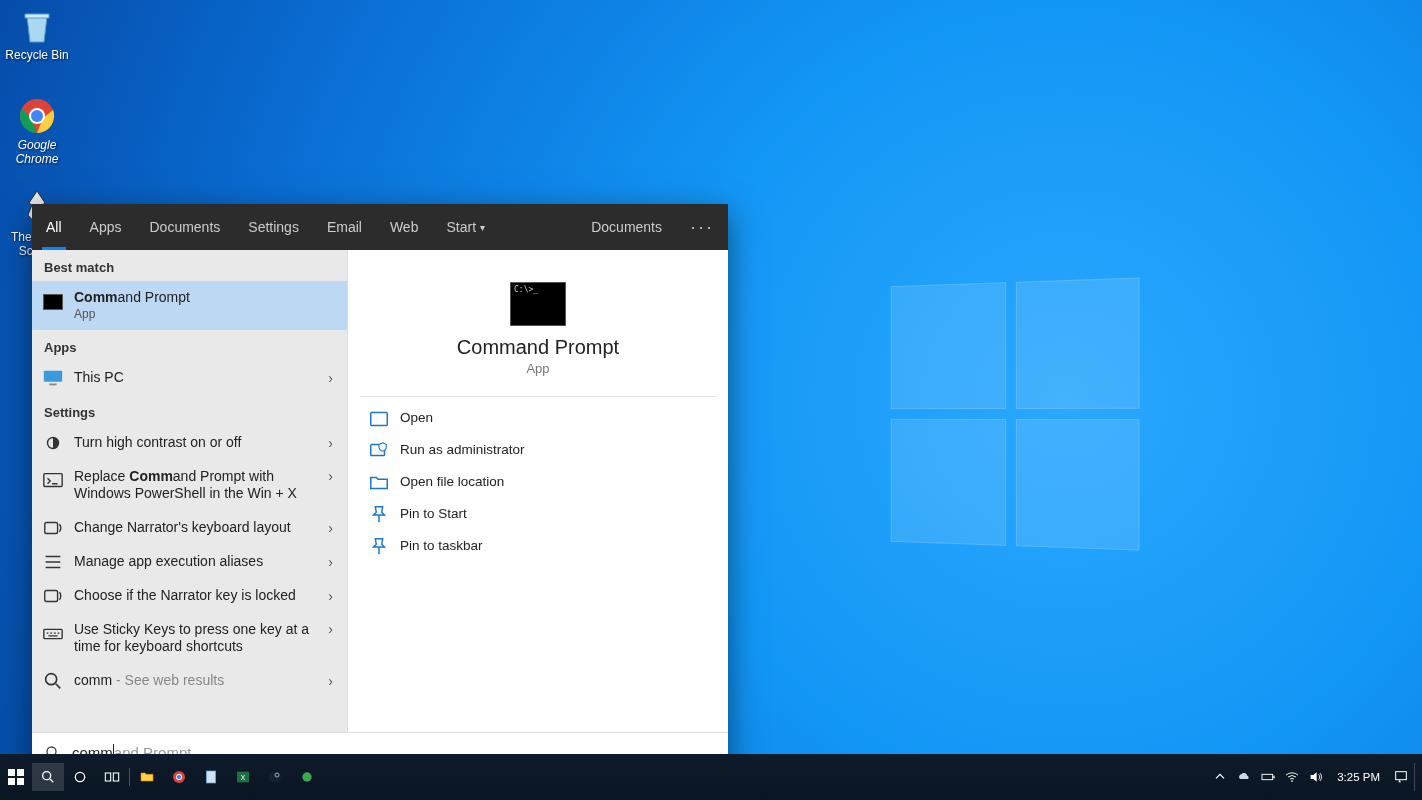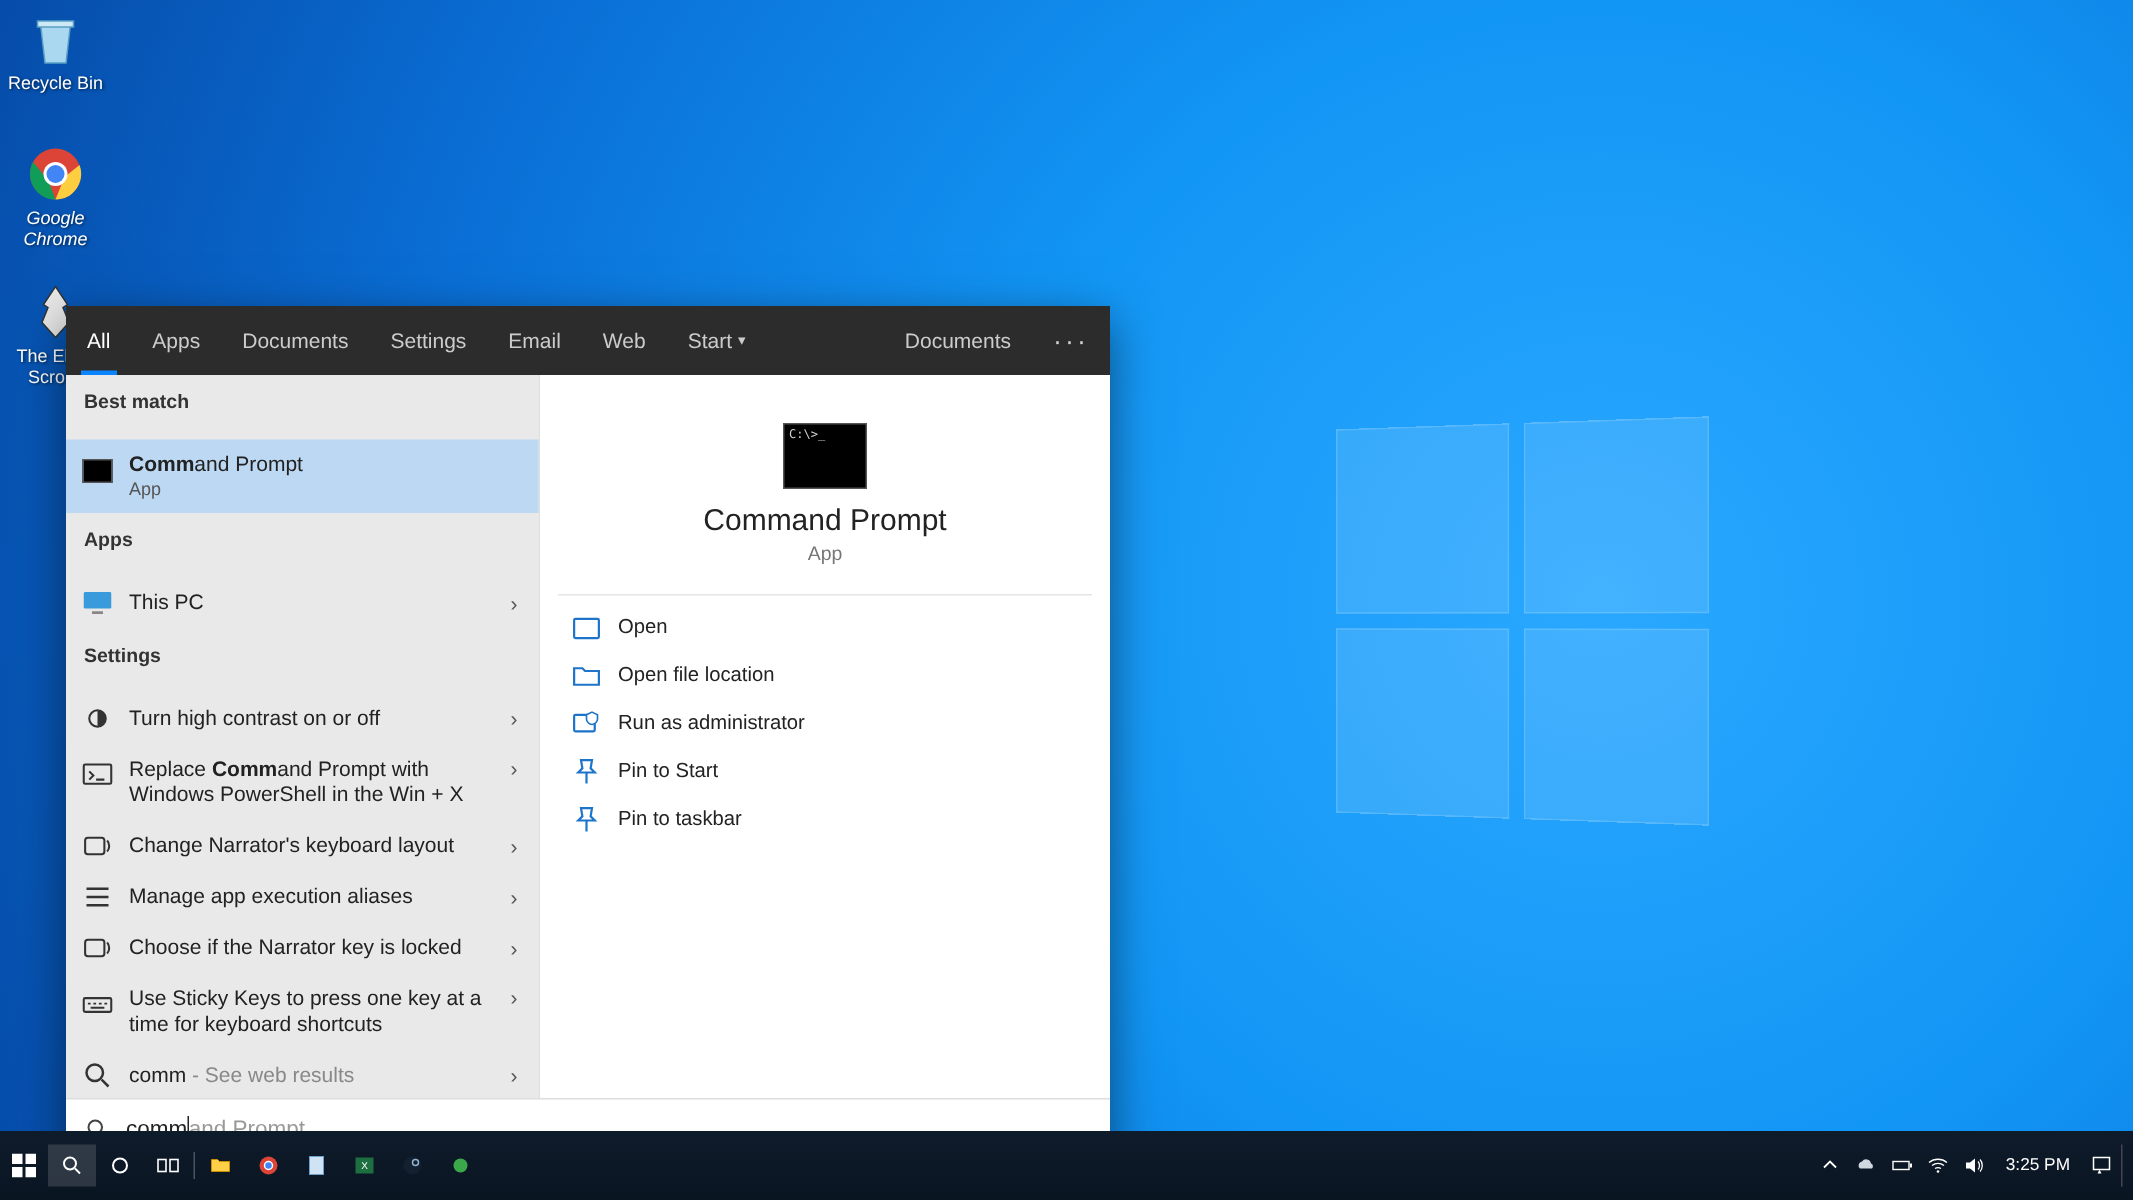--- a/index.html
+++ b/index.html
@@ -21,38 +21,38 @@
   .desktop-icon {
     position: absolute; width: 74px; text-align: center; color: #fff; font-size: 12px;
     text-shadow: 1px 1px 2px rgba(0,0,0,0.6); cursor: pointer;
   }
   .desktop-icon .ic { width: 40px; height: 40px; margin: 0 auto 2px; display:flex; align-items:center; justify-content:center; }
 
   
   .search-panel {
     position: absolute; left: 32px; top: 204px; width: 696px; height: 568px;
     background: #be185d; box-shadow: 0 10px 30px rgba(0,0,0,0.5);
-    display: flex; flex-direction: column; margin-left: 12px;
+    display: flex; flex-direction: column;
   }
   .sp-tabs {
     background: #2c2c2c; color: #ccc; height: 46px; display: flex; align-items: stretch;
     font-size: 14px;
   }
   .sp-tab { padding: 0 14px; display:flex; align-items:center; cursor:pointer; position:relative; }
   .sp-tab.active { color:#fff; }
   .sp-tab.active::after { content:""; position:absolute; left:10px; right:10px; bottom:0; height:3px; background:#0a84ff; }
   .sp-tabs .spacer { flex:1; }
   .sp-tabs .dots { font-size:18px; letter-spacing:2px; padding:0 14px; display:flex; align-items:center; cursor:pointer;}
   .sp-more .caret { margin-left:4px; font-size:10px; }
 
   .sp-body { flex:1; display:flex; min-height:0; }
   .sp-left { width: 316px; background:#e9e9e9; overflow-y:auto; border-right:1px solid #ddd; }
   .sp-right { flex:1; background:#fff; padding:10px 12px 0; }
 
-  .sec-label { font-size:13px; font-weight:600; color:#333; padding:10px 12px 18px; }
+  .sec-label { font-size:13px; font-weight:600; color:#333; padding:10px 12px 6px; }
   .result-row {
     display:flex; align-items:center; padding:6px 10px; cursor:pointer; position:relative;
     min-height:32px;
   }
   .result-row .ricon { width:22px; height:22px; margin-right:10px; display:flex; align-items:center; justify-content:center; color:#444; }
   .result-row .rtext { flex:1; font-size:14px; color:#222; line-height:1.25; }
   .result-row .chev { color:#555; font-size:14px; padding:0 4px; }
   .result-row.selected { background:#bdd8f2; }
   .result-row.selected .sub { color:#555; }
   .result-row .sub { font-size:12px; color:#666; }
@@ -272,33 +272,33 @@
         <div class="aicon">
             <svg viewBox="0 0 24 24">
               <rect x="3" y="5" width="18" height="14" rx="1" fill="none" stroke="#1e74c9" stroke-width="1.6"></rect>
             </svg>
           </div>
         <span>Open</span>
       </div>
       <div class="action-row">
         <div class="aicon">
             <svg viewBox="0 0 24 24">
-              <path d="M3 6h6l2 2h10v10H3z" fill="none" stroke="#1e74c9" stroke-width="1.6"></path>
+              <rect x="3" y="5" width="15" height="12" rx="1" fill="none" stroke="#1e74c9" stroke-width="1.6"></rect>
+              <path d="M16 3l4 2v3c0 2-2 4-4 4s-4-2-4-4V5z" fill="#fff" stroke="#1e74c9" stroke-width="1.2"></path>
             </svg>
           </div>
-        <span>Open file location</span>
+        <span>Run as administrator</span>
       </div>
       <div class="action-row">
         <div class="aicon">
             <svg viewBox="0 0 24 24">
-              <rect x="3" y="5" width="15" height="12" rx="1" fill="none" stroke="#1e74c9" stroke-width="1.6"></rect>
-              <path d="M16 3l4 2v3c0 2-2 4-4 4s-4-2-4-4V5z" fill="#fff" stroke="#1e74c9" stroke-width="1.2"></path>
+              <path d="M3 6h6l2 2h10v10H3z" fill="none" stroke="#1e74c9" stroke-width="1.6"></path>
             </svg>
           </div>
-        <span>Run as administrator</span>
+        <span>Open file location</span>
       </div>
       <div class="action-row">
         <div class="aicon">
             <svg viewBox="0 0 24 24">
               <path d="M8 3h8l-1 6 3 3H6l3-3zM12 12v8" stroke="#1e74c9" stroke-width="1.6" fill="none"></path>
             </svg>
           </div>
         <span>Pin to Start</span>
       </div>
       <div class="action-row">

